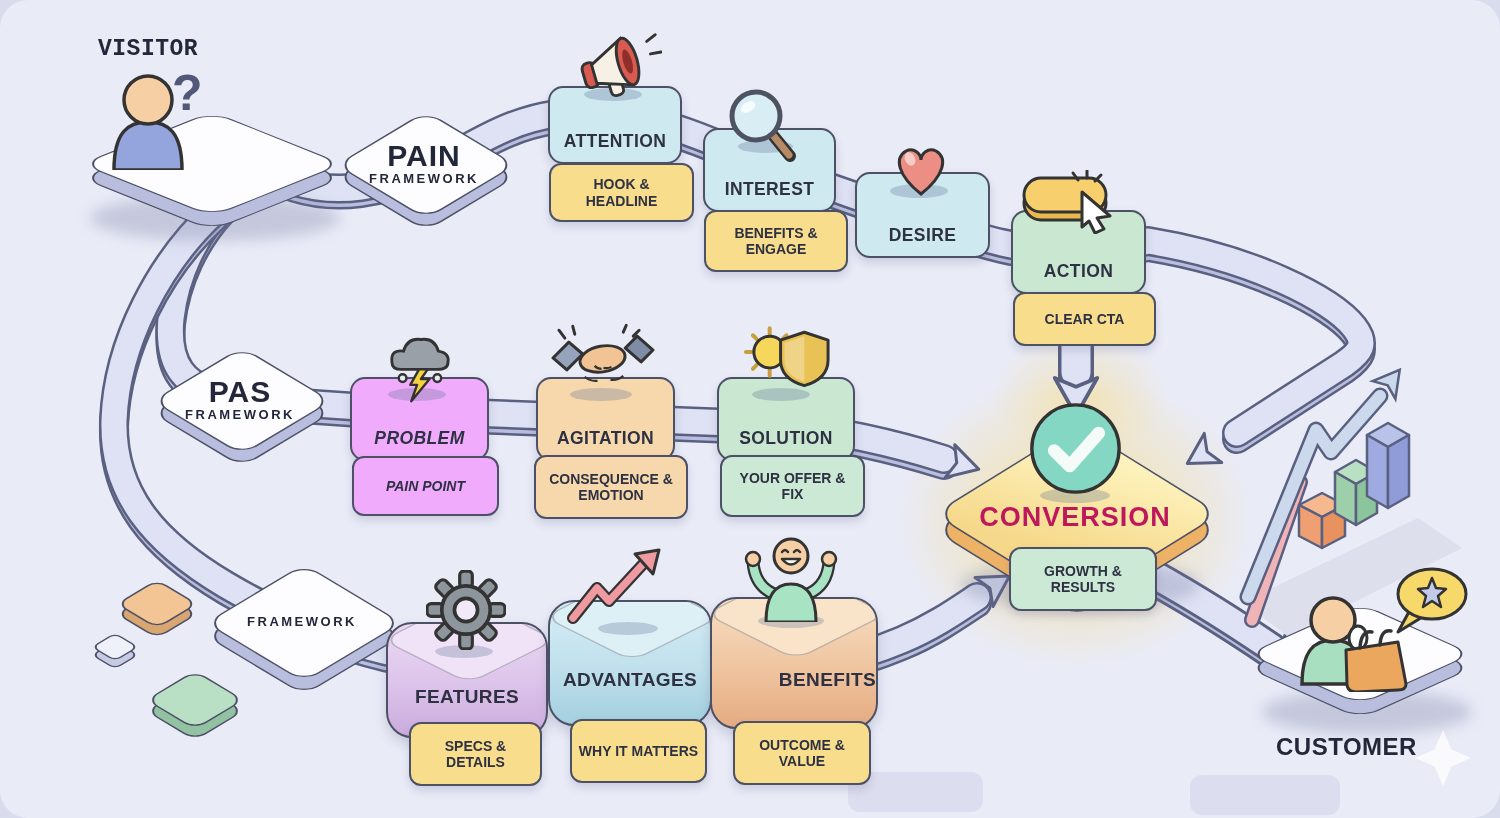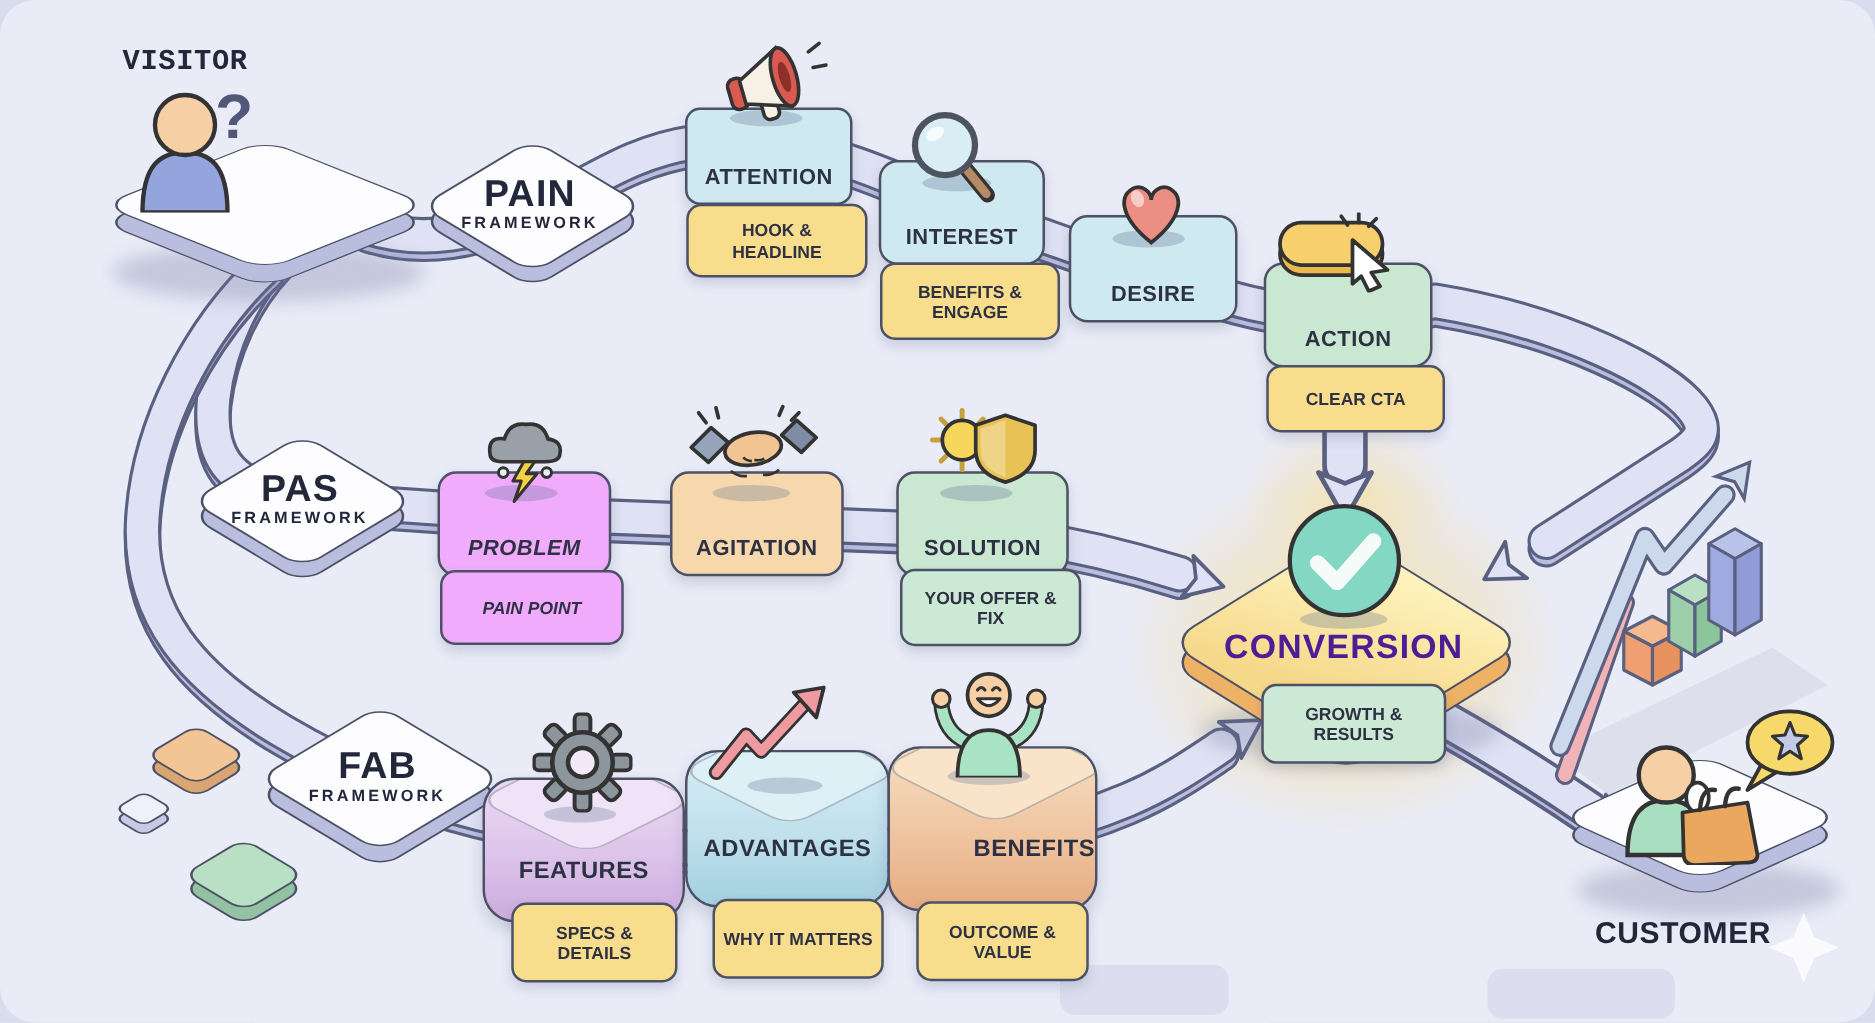--- a/index.html
+++ b/index.html
@@ -35,21 +35,21 @@
   .b-label{position:relative;z-index:2;margin-top:34px;}
   
   .icon{position:absolute;z-index:5;}
   .icon-shadow{position:absolute;z-index:4;background:rgba(95,115,150,.30);border-radius:50%;}
   .actor-label{position:absolute;z-index:3;font-size:23px;font-weight:bold;color:#23273a;letter-spacing:.5px;}
   .qmark{position:absolute;z-index:5;font-size:50px;font-weight:bold;color:#525878;}
   .stub{position:absolute;z-index:2;width:12px;height:16px;background:#dfe2f4;border:2.5px solid #4c5166;border-radius:3px;}
   .glow{position:absolute;z-index:0;background:radial-gradient(ellipse at center,rgba(250,218,115,.70) 0%,rgba(250,218,115,0) 70%);}
   .ghost{position:absolute;z-index:1;background:rgba(203,207,228,.45);border-radius:12px;}
   svg.layer{position:absolute;left:0;top:0;z-index:1;}
-  .conv-label{position:absolute;z-index:4;font-size:27px;font-weight:bold;color:#4c1d95;letter-spacing:1px;text-align:center;}
+  .conv-label{position:absolute;z-index:4;font-size:27px;font-weight:bold;color:#be185d;letter-spacing:1px;text-align:center;}
 </style>
 </head>
 <body>
 
 <div class="canvas">
 
   <div class="glow" style="left:895px;top:370px;width:360px;height:300px;"></div>
   <div class="glow" style="left:990px;top:330px;width:180px;height:130px;opacity:.6;"></div>
 
   <svg class="layer" width="1500" height="818" viewBox="0 0 1500 818">
@@ -149,21 +149,21 @@
 
   <div class="diamond" style="left:424px;top:163px;">
     <div class="d-face d-side" style="width:124px;height:124px;margin:-62px;top:12px;--sy:.6;"></div>
     <div class="d-face d-top" style="width:124px;height:124px;margin:-62px;--sy:.6;"></div>
     <div class="d-label">
         <div class="big">PAIN</div>
       <div class="sub">FRAMEWORK</div>
       </div>
   </div>
 
-  <div class="step-card blue" style="left:548px;top:86px;width:130px;height:64px;border-radius:12px;">
+  <div class="step-card blue" style="left:548px;top:86px;width:130px;height:64px;">
     <span>ATTENTION</span>
     </div>
   <div class="icon-shadow" style="left:584px;top:88px;width:58px;height:13px;"></div>
   <div class="icon" style="left:566px;top:28px;">
     <svg width="96" height="72" viewBox="0 0 100 75">
       <g stroke="#333" stroke-width="3" stroke-linecap="round">
           <line x1="84" y1="14" x2="93" y2="7"></line>
           <line x1="88" y1="27" x2="99" y2="25"></line>
         </g>
       <g transform="rotate(-16 50 40)">
@@ -268,20 +268,23 @@
       <polygon points="103,28 87,14 75,26 91,40" fill="#7f8ca6" stroke="#333" stroke-width="3" stroke-linejoin="round"></polygon>
       <ellipse cx="52" cy="37" rx="23" ry="13" fill="#f3c493" stroke="#333" stroke-width="3" transform="rotate(-10 52 37)"></ellipse>
       <g stroke="#333" stroke-width="2.2" fill="none">
           <path d="M44 44 q3 3 7 3"></path>
           <path d="M53 46 q4 1 8 -1"></path>
           <path d="M34 55 q6 5 13 4"></path>
           <path d="M60 58 q7 1 13 -4"></path>
         </g>
     </svg>
   </div>
+  <div class="tag-card peach" style="left:534px;top:455px;width:138px;height:52px;">
+    <span>CONSEQUENCE &amp; EMOTION</span>
+    </div>
 
   <div class="step-card green" style="left:717px;top:377px;width:134px;height:70px;">
     <span>SOLUTION</span>
     </div>
   <div class="icon-shadow" style="left:752px;top:388px;width:58px;height:13px;"></div>
   <div class="icon" style="left:740px;top:324px;">
     <svg width="94" height="66" viewBox="0 0 95 66">
       <g stroke="#c89f3e" stroke-width="4" stroke-linecap="round">
         <line x1="30" y1="4" x2="30" y2="10"></line>
           <line x1="30" y1="46" x2="30" y2="52"></line>
@@ -298,21 +301,20 @@
     </svg>
   </div>
   <div class="tag-card mint" style="left:720px;top:455px;width:129px;height:50px;">
     <span>YOUR OFFER &amp; FIX</span>
     </div>
 
   <div class="diamond" style="left:302px;top:621px;">
     <div class="d-face d-side" style="width:136px;height:136px;margin:-68px;top:13px;--sy:.6;"></div>
     <div class="d-face d-top" style="width:136px;height:136px;margin:-68px;--sy:.6;"></div>
     <div class="d-label">
-        <div class="big">FAB</div>
       <div class="sub">FRAMEWORK</div>
       </div>
   </div>
 
   <div class="iso-block" style="left:386px;top:622px;width:158px;height:112px;background:linear-gradient(180deg,#ead9f3 0%,#dcc3ea 55%,#cbabdd 100%);">
     <div class="b-top" style="width:120px;height:120px;margin-left:-60px;top:-46px;background:#f0e3f7;"></div>
     <span class="b-label">FEATURES</span>
   </div>
   <div class="icon-shadow" style="left:435px;top:645px;width:58px;height:13px;"></div>
   <div class="icon" style="left:426px;top:570px;">

